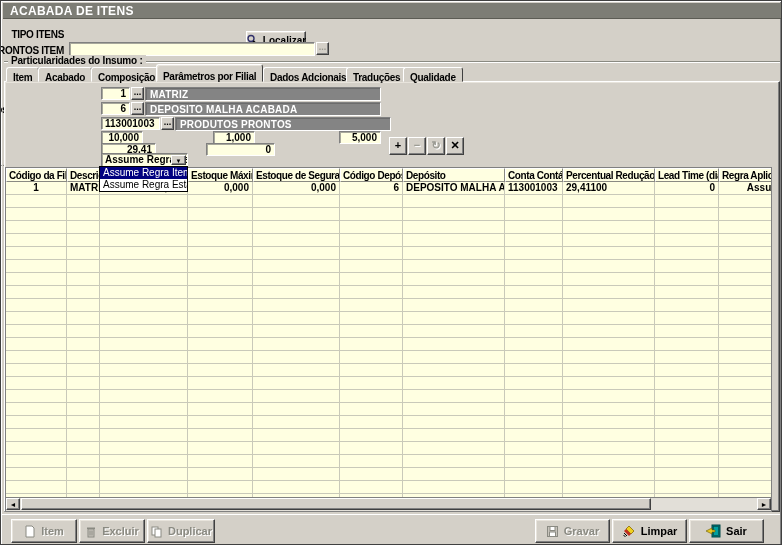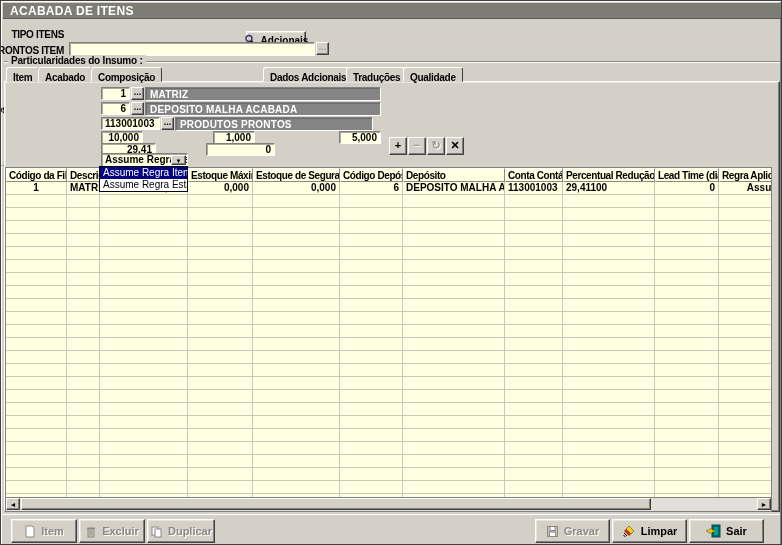--- a/index.html
+++ b/index.html
@@ -128,54 +128,55 @@
   <div class="titlebar">
     <span>ACABADA DE ITENS</span>
   </div>
 
   <span class="lbl" style="right:717px;top:28px;">TIPO ITENS</span>
   <button class="btn" style="left:245px;top:30px;width:60px;height:18px;font-size:10px;">
     <svg width="12" height="12" viewBox="0 0 12 12">
       <circle cx="5" cy="4.5" r="3" fill="none" stroke="#30306a" stroke-width="1.4"></circle>
       <line x1="7.2" y1="6.8" x2="10.5" y2="10.3" stroke="#000" stroke-width="1.8"></line>
     </svg>
-    <span>Adcionais</span>
+    <span>Localizar</span>
   </button>
   <span class="lbl" style="right:717px;top:44px;">PRONTOS ITEM</span>
   <div class="edit" style="left:68px;top:41px;width:246px;height:14px;">
     <span></span>
   </div>
   <div class="dots off" style="left:315px;top:41px;">...</div>
 
   <div class="groupline" style="left:3px;top:60px;width:776px;"></div>
   <span class="grouplabel" style="left:7px;top:54px;">Particularidades do Insumo :</span>
 
   <div class="tab" style="left:5px;"><span>Item</span></div>
   <div class="tab" style="left:37px;"><span>Acabado</span></div>
   <div class="tab" style="left:90px;"><span>Composição</span></div>
+  <div class="tab active" style="left:155px;"><span>Parâmetros por Filial</span></div>
   <div class="tab" style="left:262px;"><span>Dados Adcionais</span></div>
   <div class="tab" style="left:345px;"><span>Traduções</span></div>
   <div class="tab" style="left:402px;"><span>Qualidade</span></div>
 
   <div class="tabpanel"></div>
 
   <span class="lbl" style="right:684px;top:88px;">Código da Filial</span>
   <div class="edit r" style="left:100px;top:86px;width:29px;height:13px;z-index:2;">1</div>
   <div class="dots" style="left:130px;top:86px;z-index:2;">...</div>
   <div class="display" style="left:144px;top:86px;width:236px;height:14px;z-index:2;">MATRIZ</div>
 
   <span class="lbl" style="right:684px;top:103px;">Depósito Padrão Compras</span>
   <div class="edit r" style="left:100px;top:101px;width:29px;height:13px;z-index:2;">6</div>
   <div class="dots" style="left:130px;top:101px;z-index:2;">...</div>
   <div class="display" style="left:144px;top:101px;width:236px;height:14px;z-index:2;">DEPOSITO MALHA ACABADA</div>
 
   <span class="lbl" style="right:684px;top:118px;">Conta Contábil</span>
   <div class="edit" style="left:100px;top:116px;width:59px;height:13px;z-index:2;">113001003</div>
   <div class="dots" style="left:160px;top:116px;z-index:2;">...</div>
-  <div class="display" style="left:174px;top:116px;width:198px;height:14px;z-index:2;">PRODUTOS PRONTOS</div>
+  <div class="display" style="left:174px;top:116px;width:216px;height:14px;z-index:2;">PRODUTOS PRONTOS</div>
 
   <span class="lbl" style="right:684px;top:133px;">Estoque Mínimo</span>
   <div class="edit r" style="left:100px;top:130px;width:42px;height:13px;z-index:2;">10,000</div>
   <span class="lbl" style="right:573px;top:133px;">Estoque Máximo</span>
   <div class="edit r" style="left:212px;top:130px;width:42px;height:13px;z-index:2;">1,000</div>
   <span class="lbl" style="right:460px;top:133px;">Estoque de Segurança</span>
   <div class="edit r" style="left:338px;top:130px;width:42px;height:13px;z-index:2;">5,000</div>
 
   <span class="lbl" style="right:684px;top:145px;">Perc. Reducao ICMS</span>
   <div class="edit r" style="left:100px;top:142px;width:55px;height:13px;z-index:2;">29,41</div>

